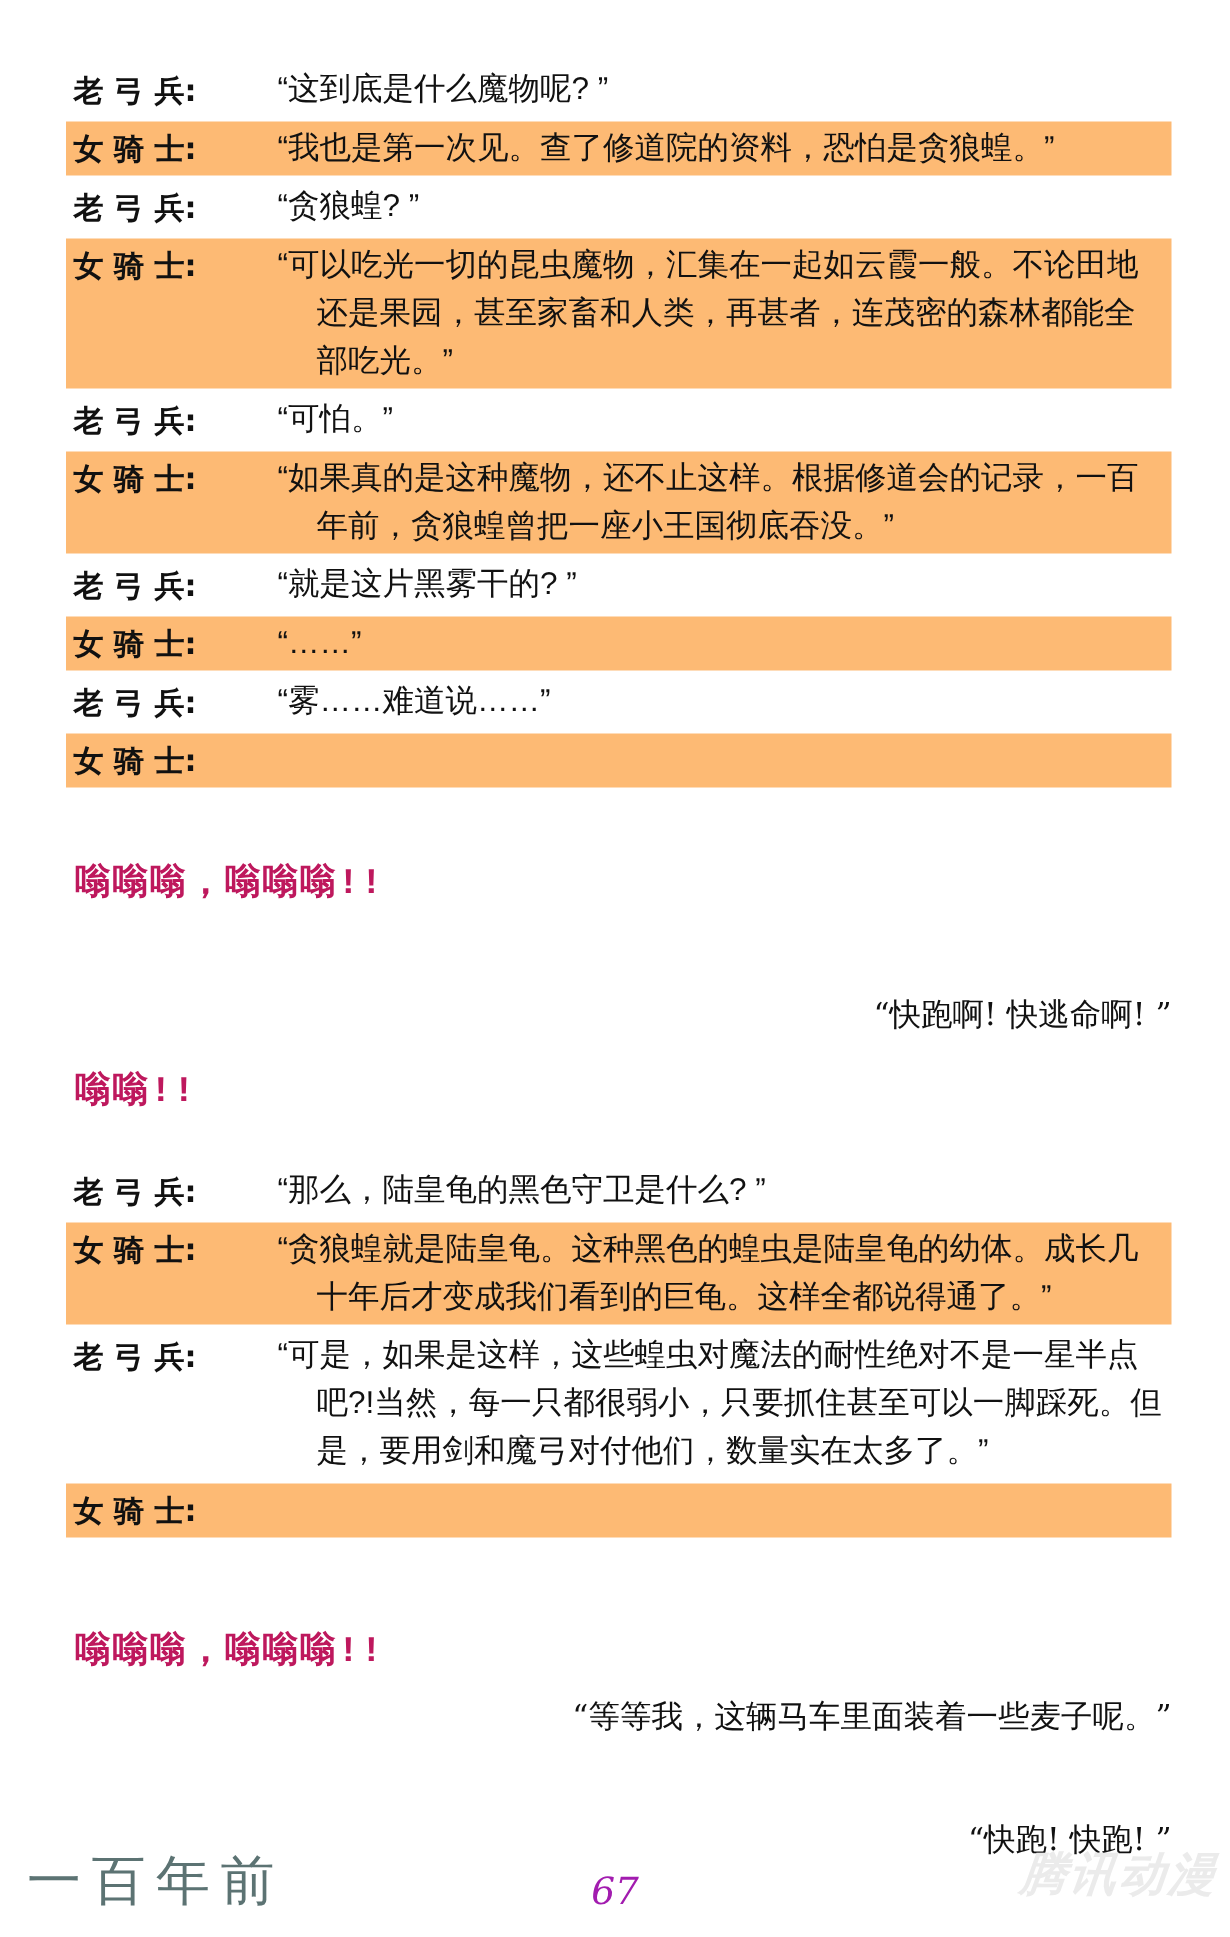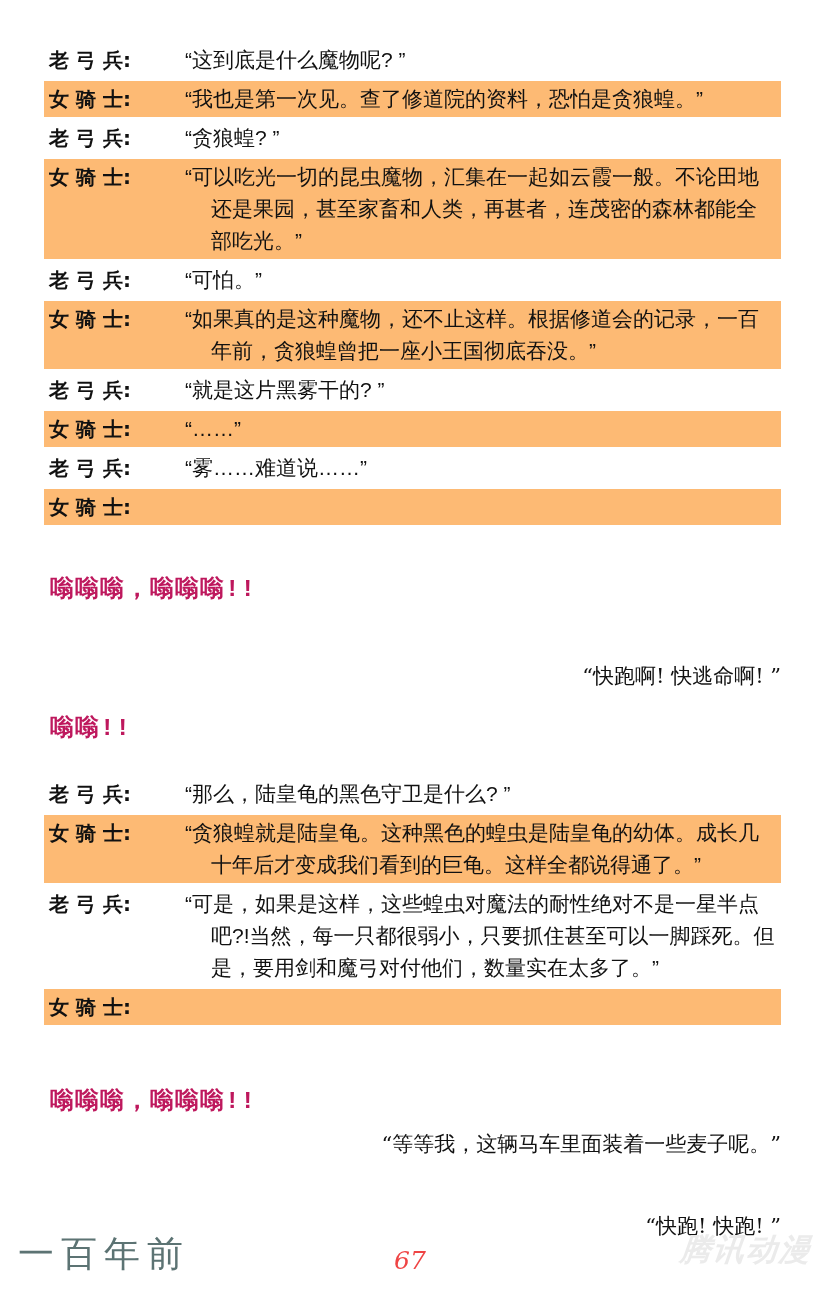--- a/index.html
+++ b/index.html
@@ -50,21 +50,21 @@
   .gap-n3   { margin-top:12px; }
 
   .footer { position:absolute; left:0; bottom:0; width:820px; height:70px; }
   .brand {
     position:absolute; left:18px; bottom:12px;
     font-size:36px; letter-spacing:7px; color:#5c7373;
     font-family:"DejaVu Serif","Liberation Serif",serif;
   }
   .page-num {
     position:absolute; left:0; right:0; bottom:16px; text-align:center;
-    font-style:italic; font-size:25px; color:#ef4444;
+    font-style:italic; font-size:25px; color:#a21caf;
     font-family:"DejaVu Serif","Liberation Serif",serif;
   }
   .watermark {
     position:absolute; right:8px; bottom:20px;
     font-family:"DejaVu Sans","Liberation Sans",sans-serif;
     font-weight:bold; font-style:italic; font-size:31px;
     color:#ebebeb; letter-spacing:2px; transform:skewX(-6deg);
   }
 </style>
 </head>

